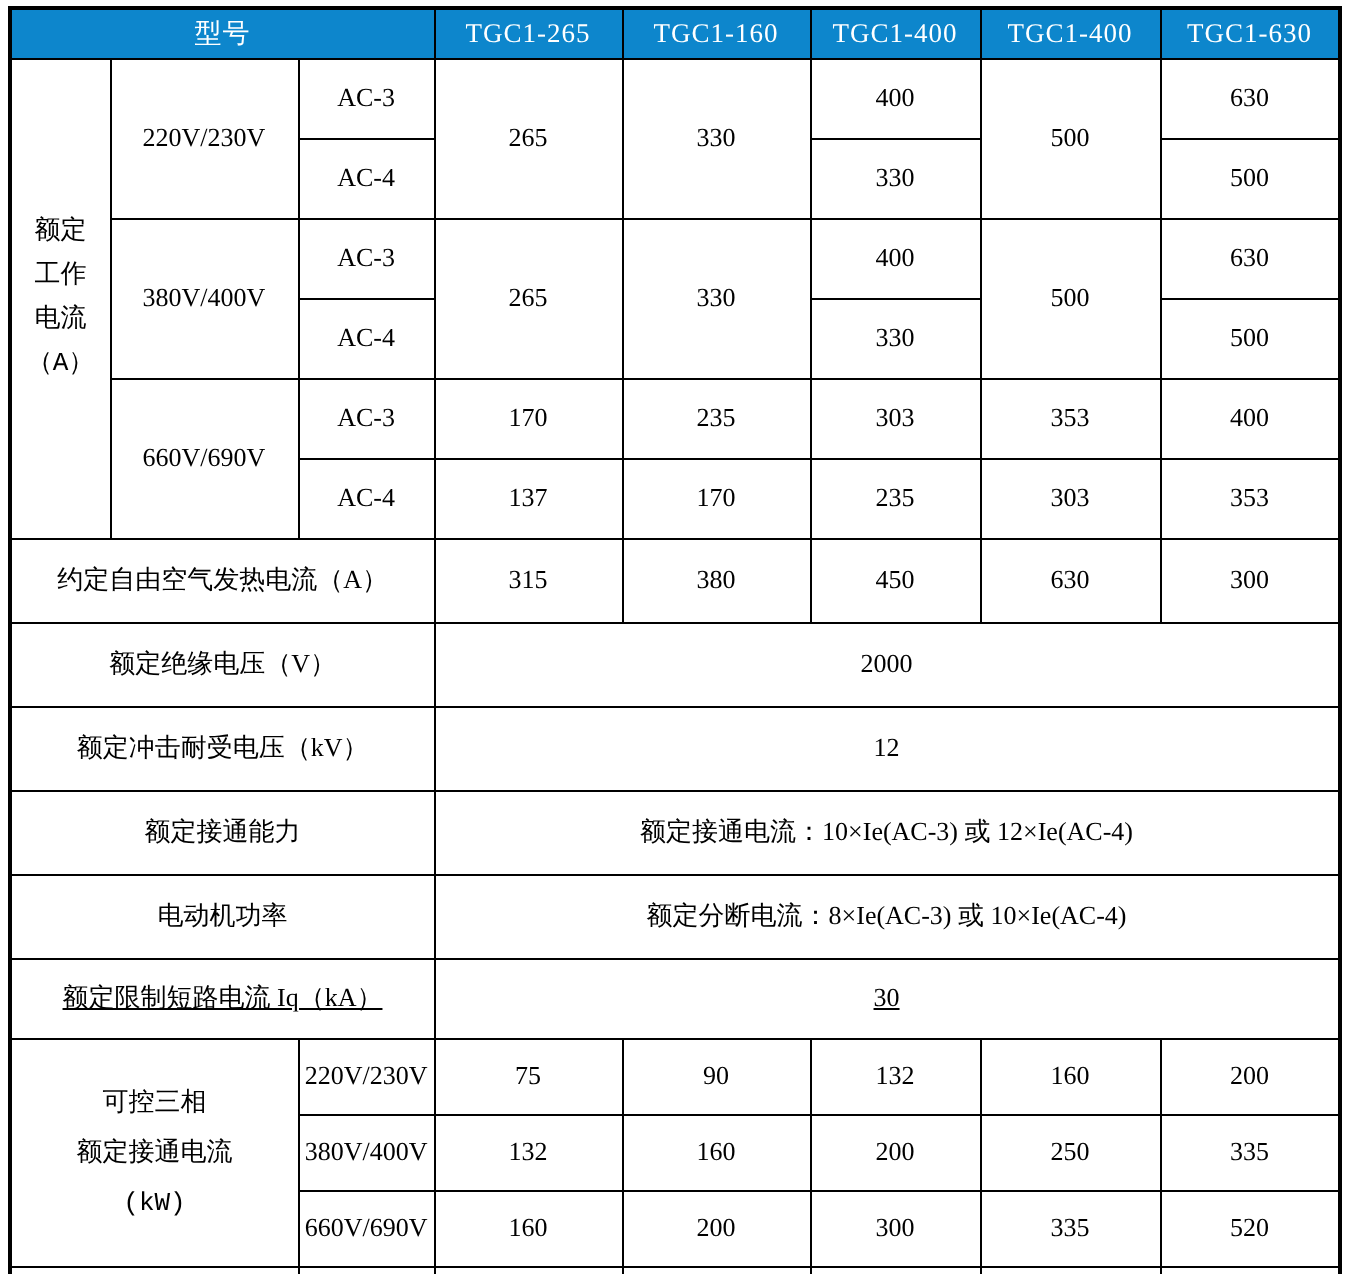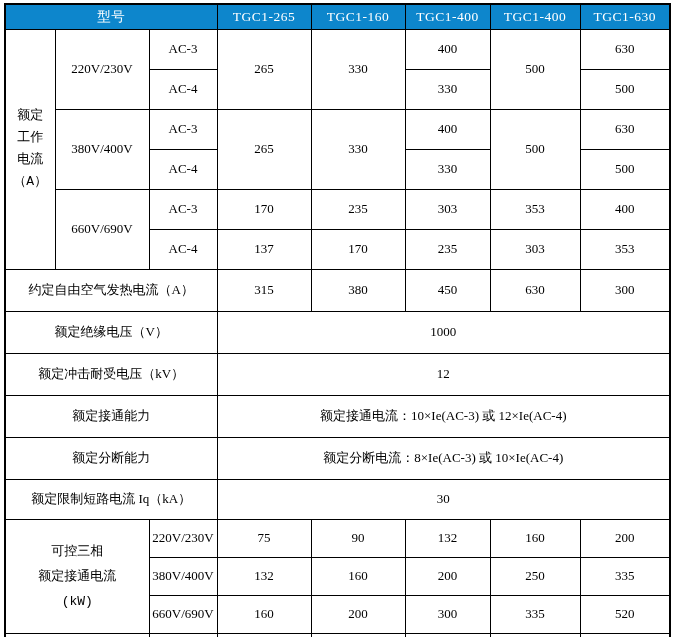--- a/index.html
+++ b/index.html
@@ -33,21 +33,21 @@
   table.spec th {
     background: var(--header_bg, #0d86cc);
     color: var(--header_text, #ffffff);
     font-weight: normal;
     font-size: 13.5px;
     letter-spacing: 0.5px;
   }
   tr.rh-header  { height: 25px; }
   tr.rh-ac      { height: 40px; }
   tr.rh-mid     { height: 42px; }
-  tr.rh-iq      { height: 40px; }
+  tr.rh-iq      { height: 40px; text-decoration: underline; }
   tr.rh-kw      { height: 38px; }
   tr.rh-partial { height: 6px; line-height: 0; }
   td.vlabel div { line-height: 22px; font-family: Liberation Mono, monospace; }
   td.kwlabel div { line-height: 25px; font-family: Liberation Mono, monospace; }
 </style>
 </head>
 <body>
 
 <div class="wrap">
   <table class="spec">
@@ -130,35 +130,35 @@
       <td colspan="3">约定自由空气发热电流（A）</td>
       <td>315</td>
       <td>380</td>
       <td>450</td>
       <td>630</td>
       <td>300</td>
     </tr>
 
     <tr class="rh-mid">
       <td colspan="3">额定绝缘电压（V）</td>
-      <td colspan="5">1000</td>
+      <td colspan="5">2000</td>
     </tr>
 
     <tr class="rh-mid">
       <td colspan="3">额定冲击耐受电压（kV）</td>
       <td colspan="5">12</td>
     </tr>
 
     <tr class="rh-mid">
       <td colspan="3">额定接通能力</td>
       <td colspan="5">额定接通电流：10×Ie(AC-3) 或 12×Ie(AC-4)</td>
     </tr>
 
     <tr class="rh-mid">
-      <td colspan="3">额定分断能力</td>
+      <td colspan="3">电动机功率</td>
       <td colspan="5">额定分断电流：8×Ie(AC-3) 或 10×Ie(AC-4)</td>
     </tr>
 
     <tr class="rh-iq">
       <td colspan="3">额定限制短路电流 Iq（kA）</td>
       <td colspan="5">30</td>
     </tr>
 
     <tr class="rh-kw">
       <td colspan="2" rowspan="3" class="kwlabel">

